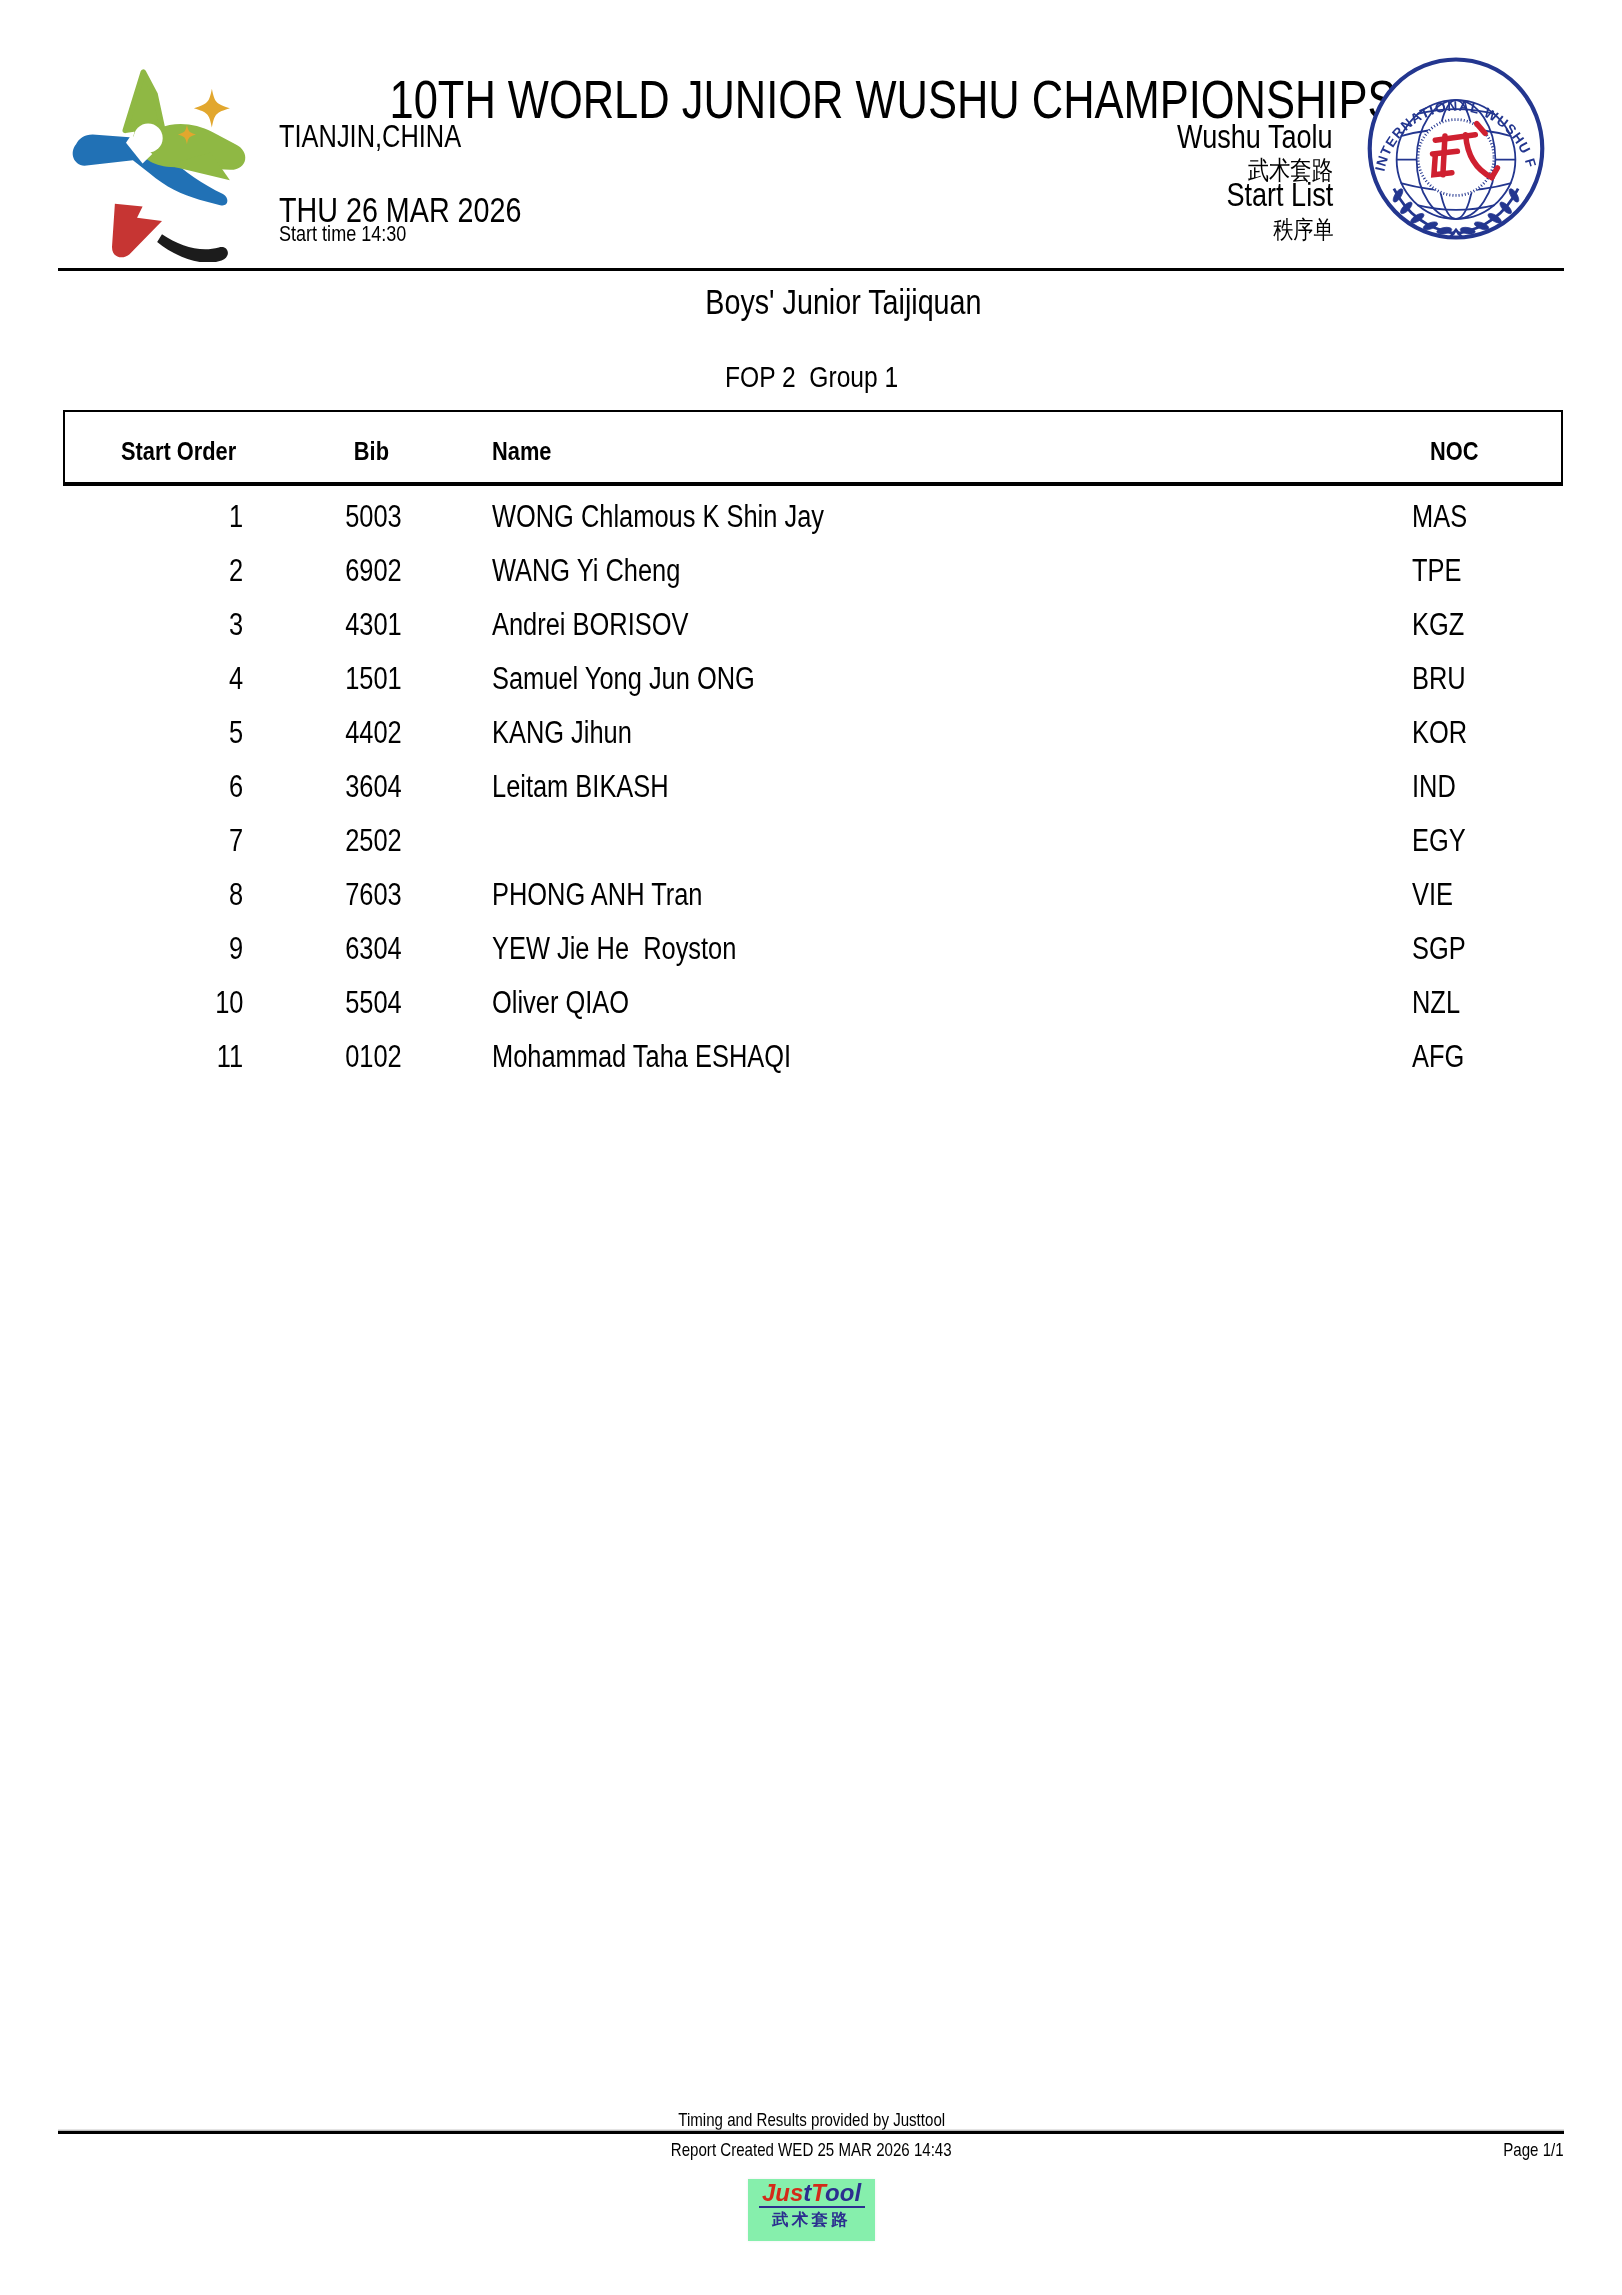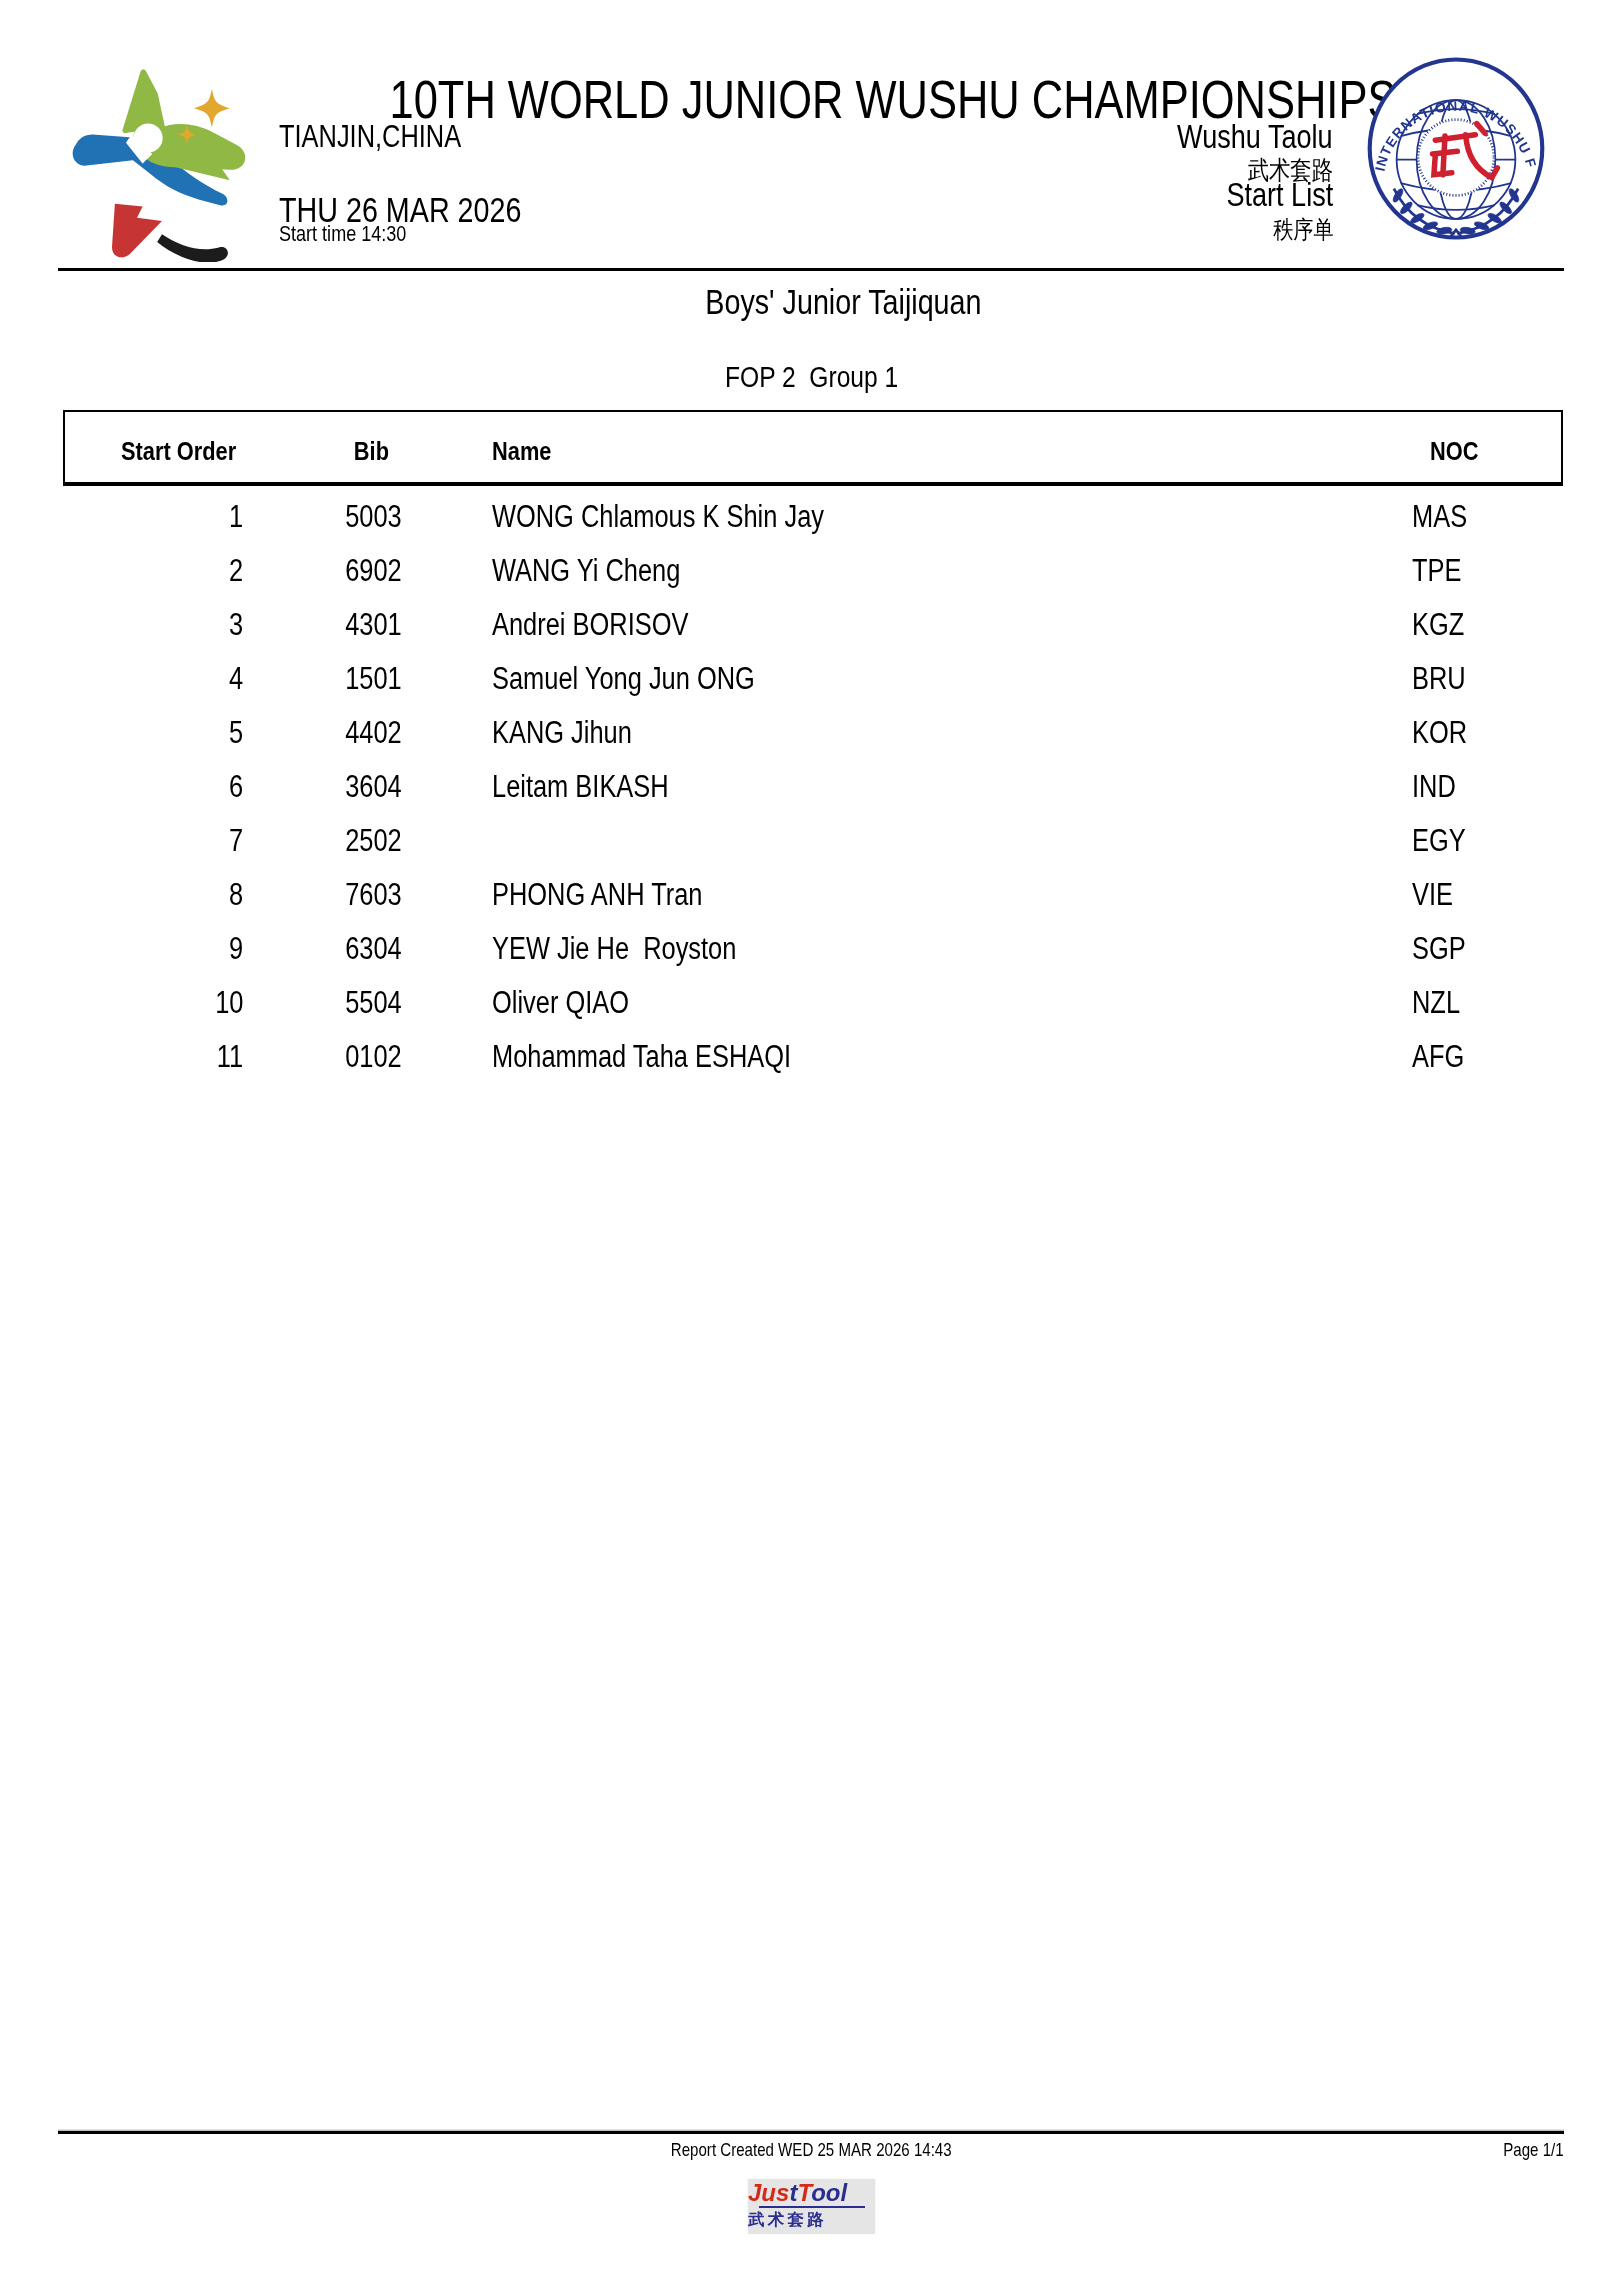--- a/index.html
+++ b/index.html
@@ -41,22 +41,22 @@
   .c-order{left:0;width:180px;text-align:right;}
   .c-bib{left:273px;width:75px;text-align:center;}
   .c-name{left:429px;}
   .c-noc{left:1349px;}
   
   .foot{font-size:18.4px;}
   #provider{top:2109px;}
   #rule-foot{top:2131px;box-shadow:0 -1.4px 0 #bbb;}
   #created{top:2139px;}
   #pageno{top:2139px;right:59px;}
-  #jtlogo{left:748px;top:2179px;width:127px;height:55px;background:#e5e5e5;
-          box-shadow:0 0 2.7px #eee;}
+  #jtlogo{left:748px;top:2179px;width:127px;height:62px;background:#86efac;
+          text-align:center;box-shadow:0 0 2.7px #eee;}
   #jt-line1{font-size:24px;font-weight:bold;font-style:italic;line-height:27px;
             letter-spacing:0px;}
   #jt-rule{width:106px;height:2px;background:#2b2e8f;margin:0 auto 0.7px auto;}
   #jt-line2{font-size:16.4px;font-weight:bold;color:#2b2e8f;letter-spacing:3.4px;
             line-height:20.4px;}
 </style>
 </head>
 <body>
 
 <div id="page">
@@ -260,20 +260,23 @@
     </div>
 
     <div class="trow">
       <span class="c-order"><i class="cx or" style="font-style:normal">11</i></span>
       <span class="c-bib"><i class="cx oc" style="font-style:normal">0102</i></span>
       <span class="c-name"><i class="cx ol" style="font-style:normal">Mohammad Taha ESHAQI</i></span>
       <span class="c-noc"><i class="cx ol" style="font-style:normal">AFG</i></span>
     </div>
   </div>
 
+  <div class="abs ctr foot" id="provider">
+    <span class="cx oc">Timing and Results provided by Justtool</span>
+  </div>
   <div class="abs rule" id="rule-foot"></div>
   <div class="abs ctr foot" id="created">
     <span class="cx oc">Report Created WED 25 MAR 2026 14:43</span>
   </div>
   <div class="abs foot" id="pageno">
     <span class="cx or">Page 1/1</span>
   </div>
 
   <div class="abs" id="jtlogo">
     <div id="jt-line1"><span style="color: rgb(212, 42, 25);">J</span><span style="color: rgb(212, 42, 25);">u</span><span style="color: rgb(212, 42, 25);">s</span><span style="color: rgb(43, 46, 143);">t</span><span style="color: rgb(212, 42, 25);">T</span><span style="color: rgb(43, 46, 143);">o</span><span style="color: rgb(43, 46, 143);">o</span><span style="color: rgb(43, 46, 143);">l</span></div>

